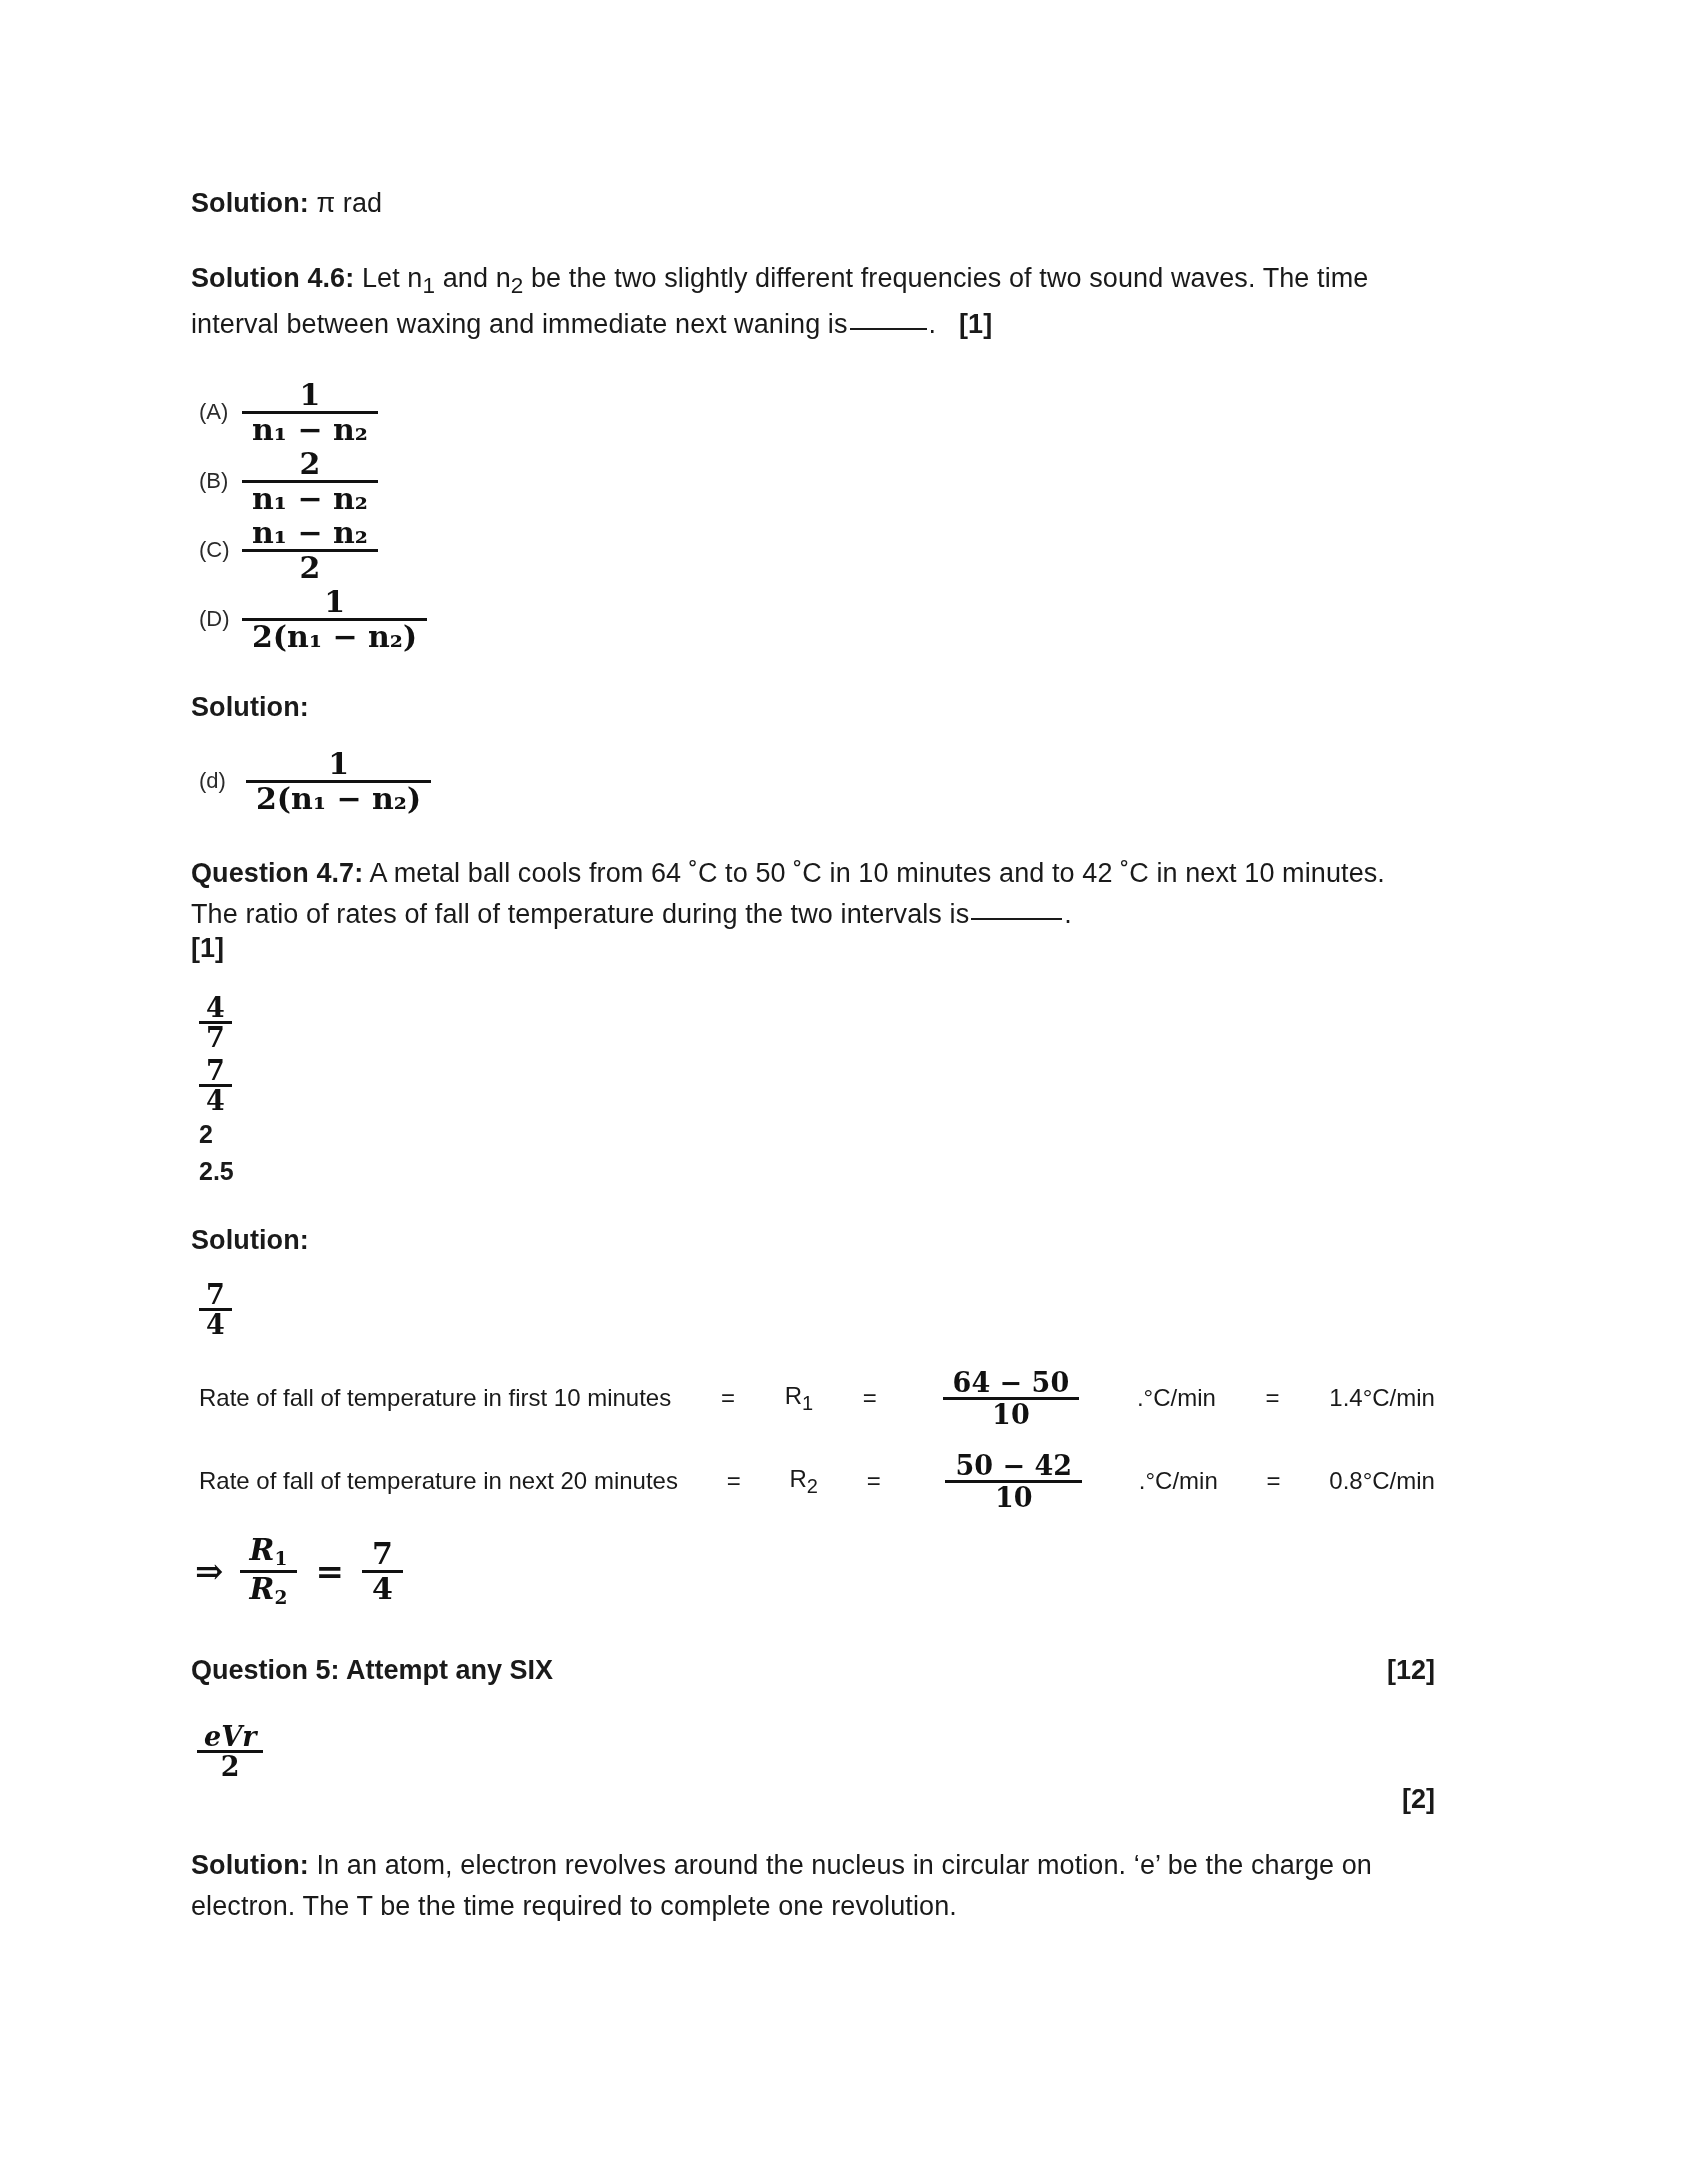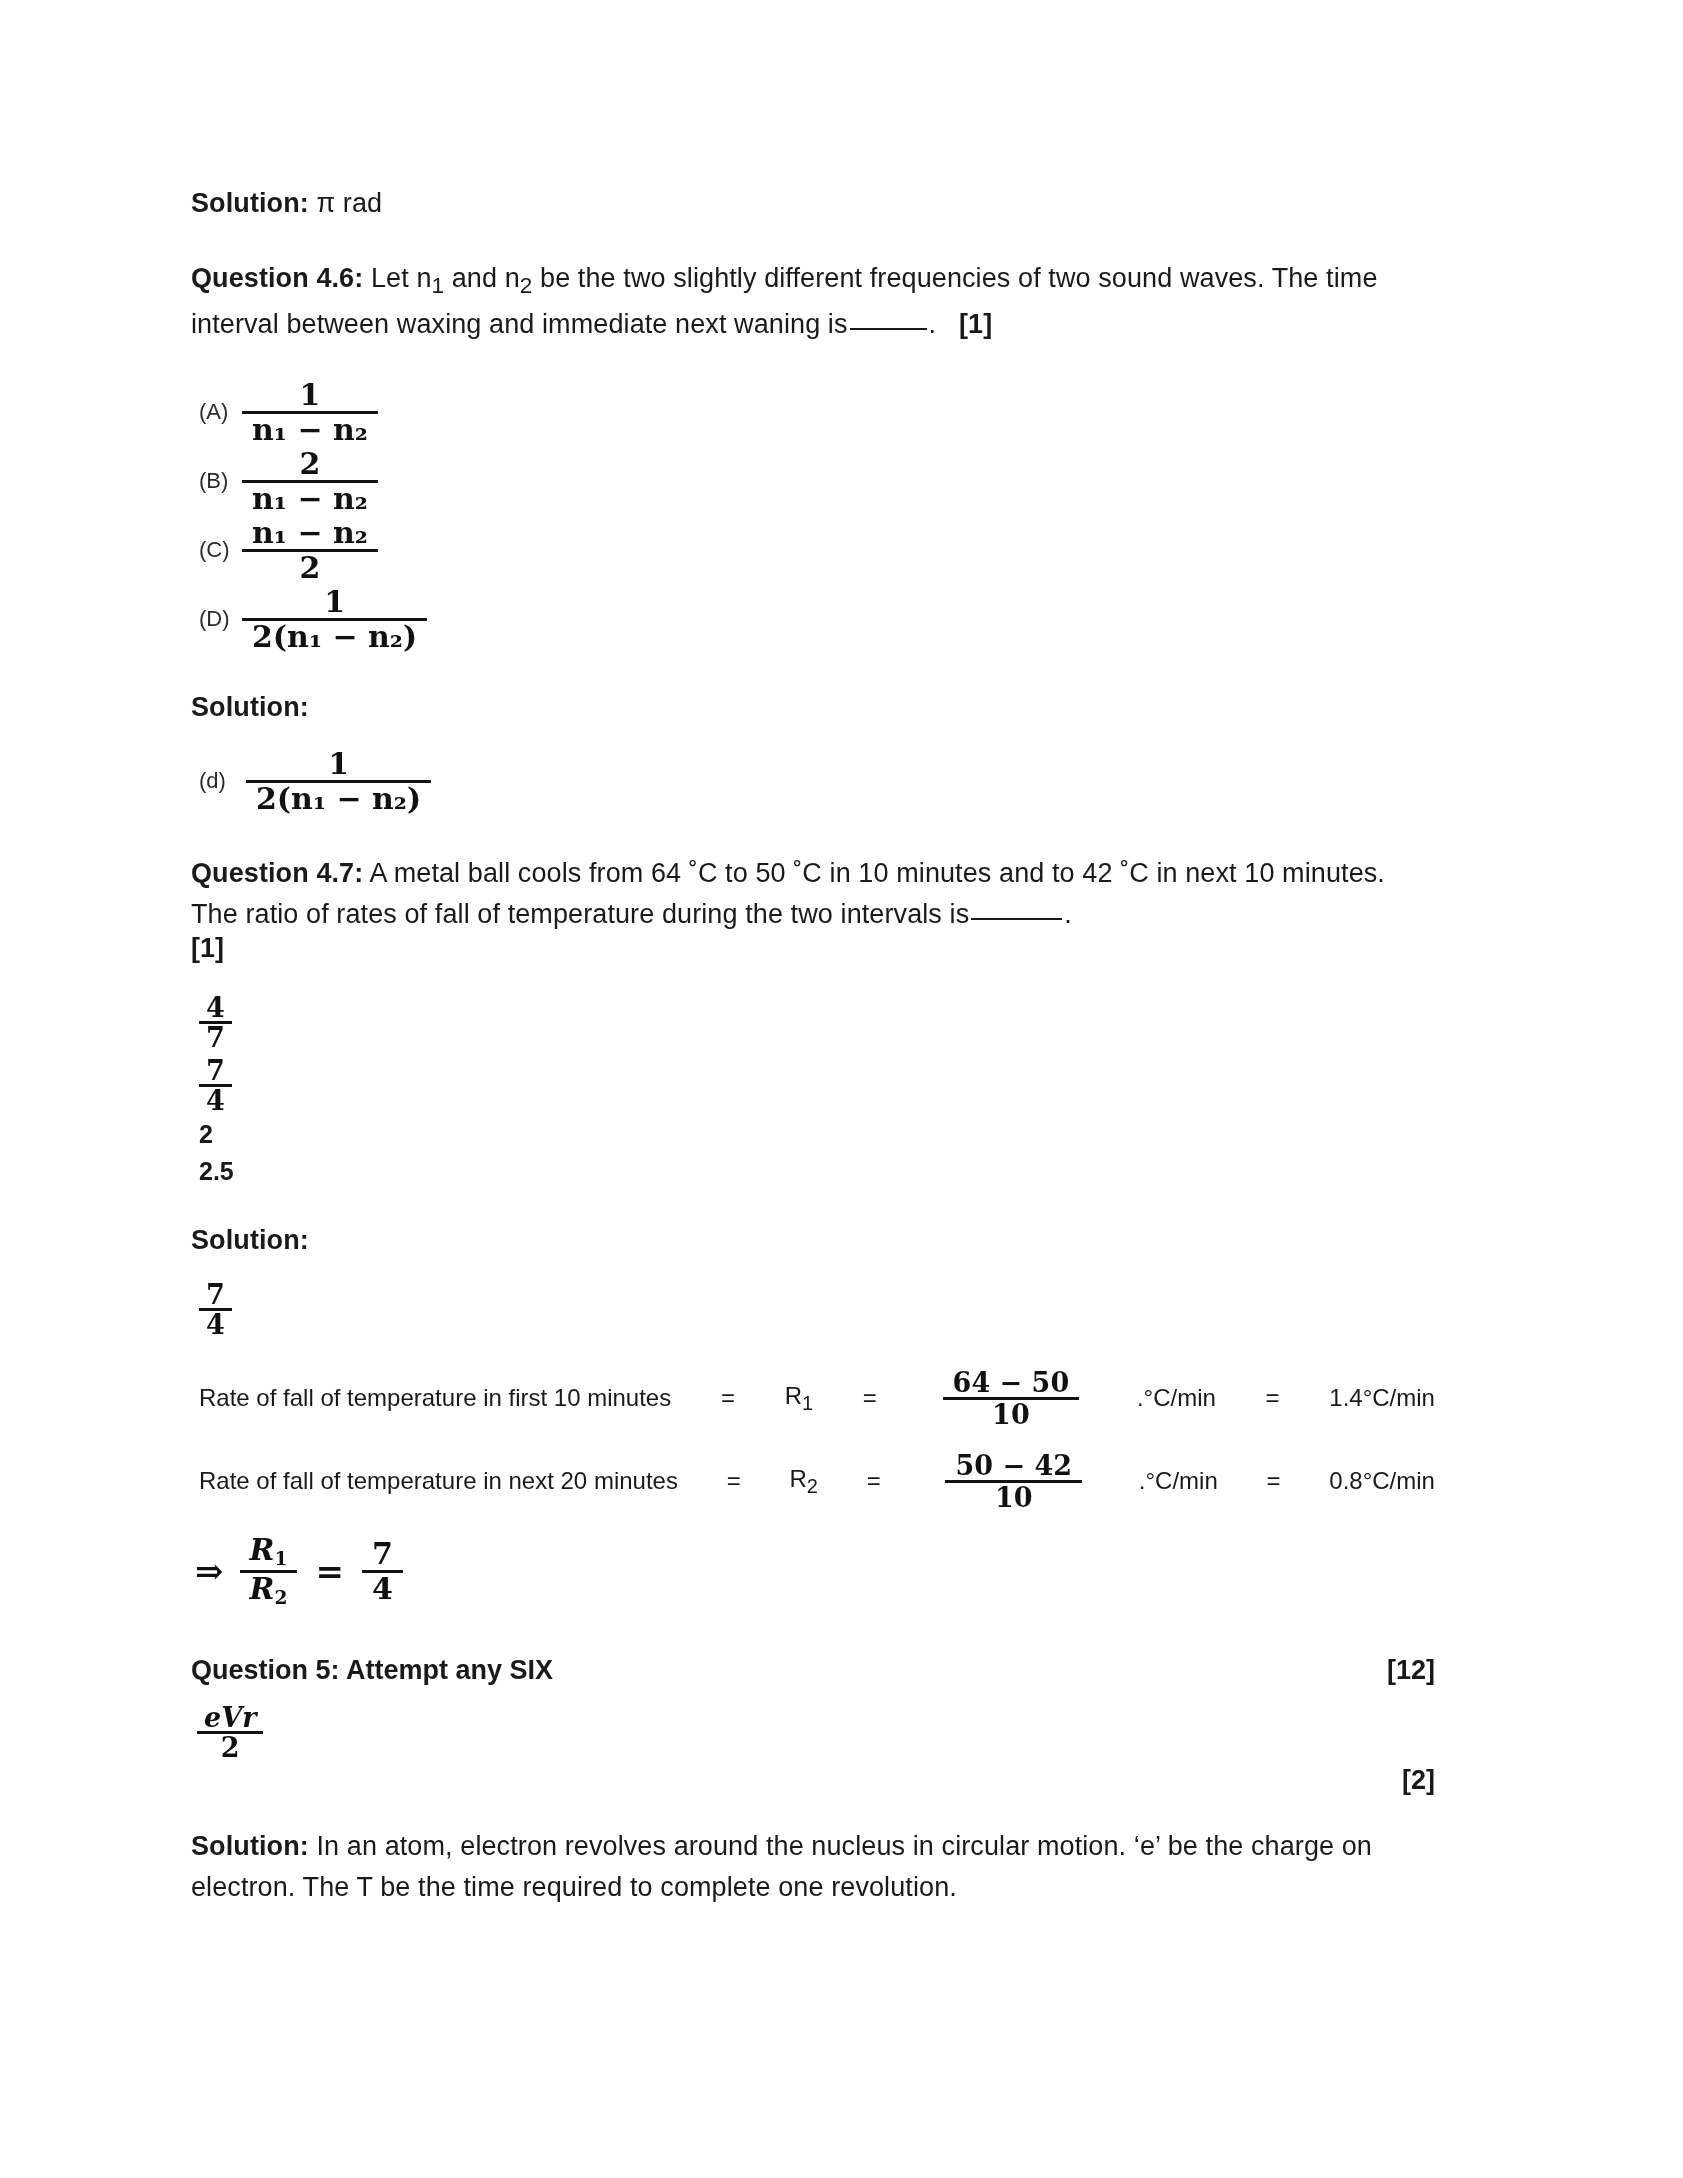--- a/index.html
+++ b/index.html
@@ -28,21 +28,21 @@
     margin: 0 0 34px 0;
     letter-spacing: 0.1px;
   }
   .para.tight { margin-bottom: 20px; }
   .lbl {
     font-weight: bold;
   }
   .qhead {
     font-size: 27px;
     line-height: 1.52;
-    margin: 0 0 13px 0;
+    margin: 0 0 32px 0;
     font-weight: bold;
     display: flex;
     justify-content: space-between;
     align-items: baseline;
   }
   .marks-inline {
     font-weight: bold;
     white-space: nowrap;
   }
   .marks-right {
@@ -175,21 +175,21 @@
 <body>
 
 <div class="page">
 
   <p class="para">
     <span class="lbl">Solution:</span>
     <span>π rad</span>
   </p>
 
   <p class="para">
-    <span class="lbl">Question 4.6:</span>
+    <span class="lbl">Solution 4.6:</span>
     <span>Let n</span><sub>1</sub><span> and n</span><sub>2</sub><span> be the two slightly different frequencies of two sound waves. The time interval between waxing and immediate next waning is</span><span class="blank"></span><span>.</span>
     &nbsp; <span class="marks-inline">[1]</span>
   </p>
 
   <div class="optlist mathblock">
     <div class="optrow">
       <span class="optlabel">(A)</span>
       <span class="frac">
         <span class="num">1</span>
         <span class="bar"></span>

